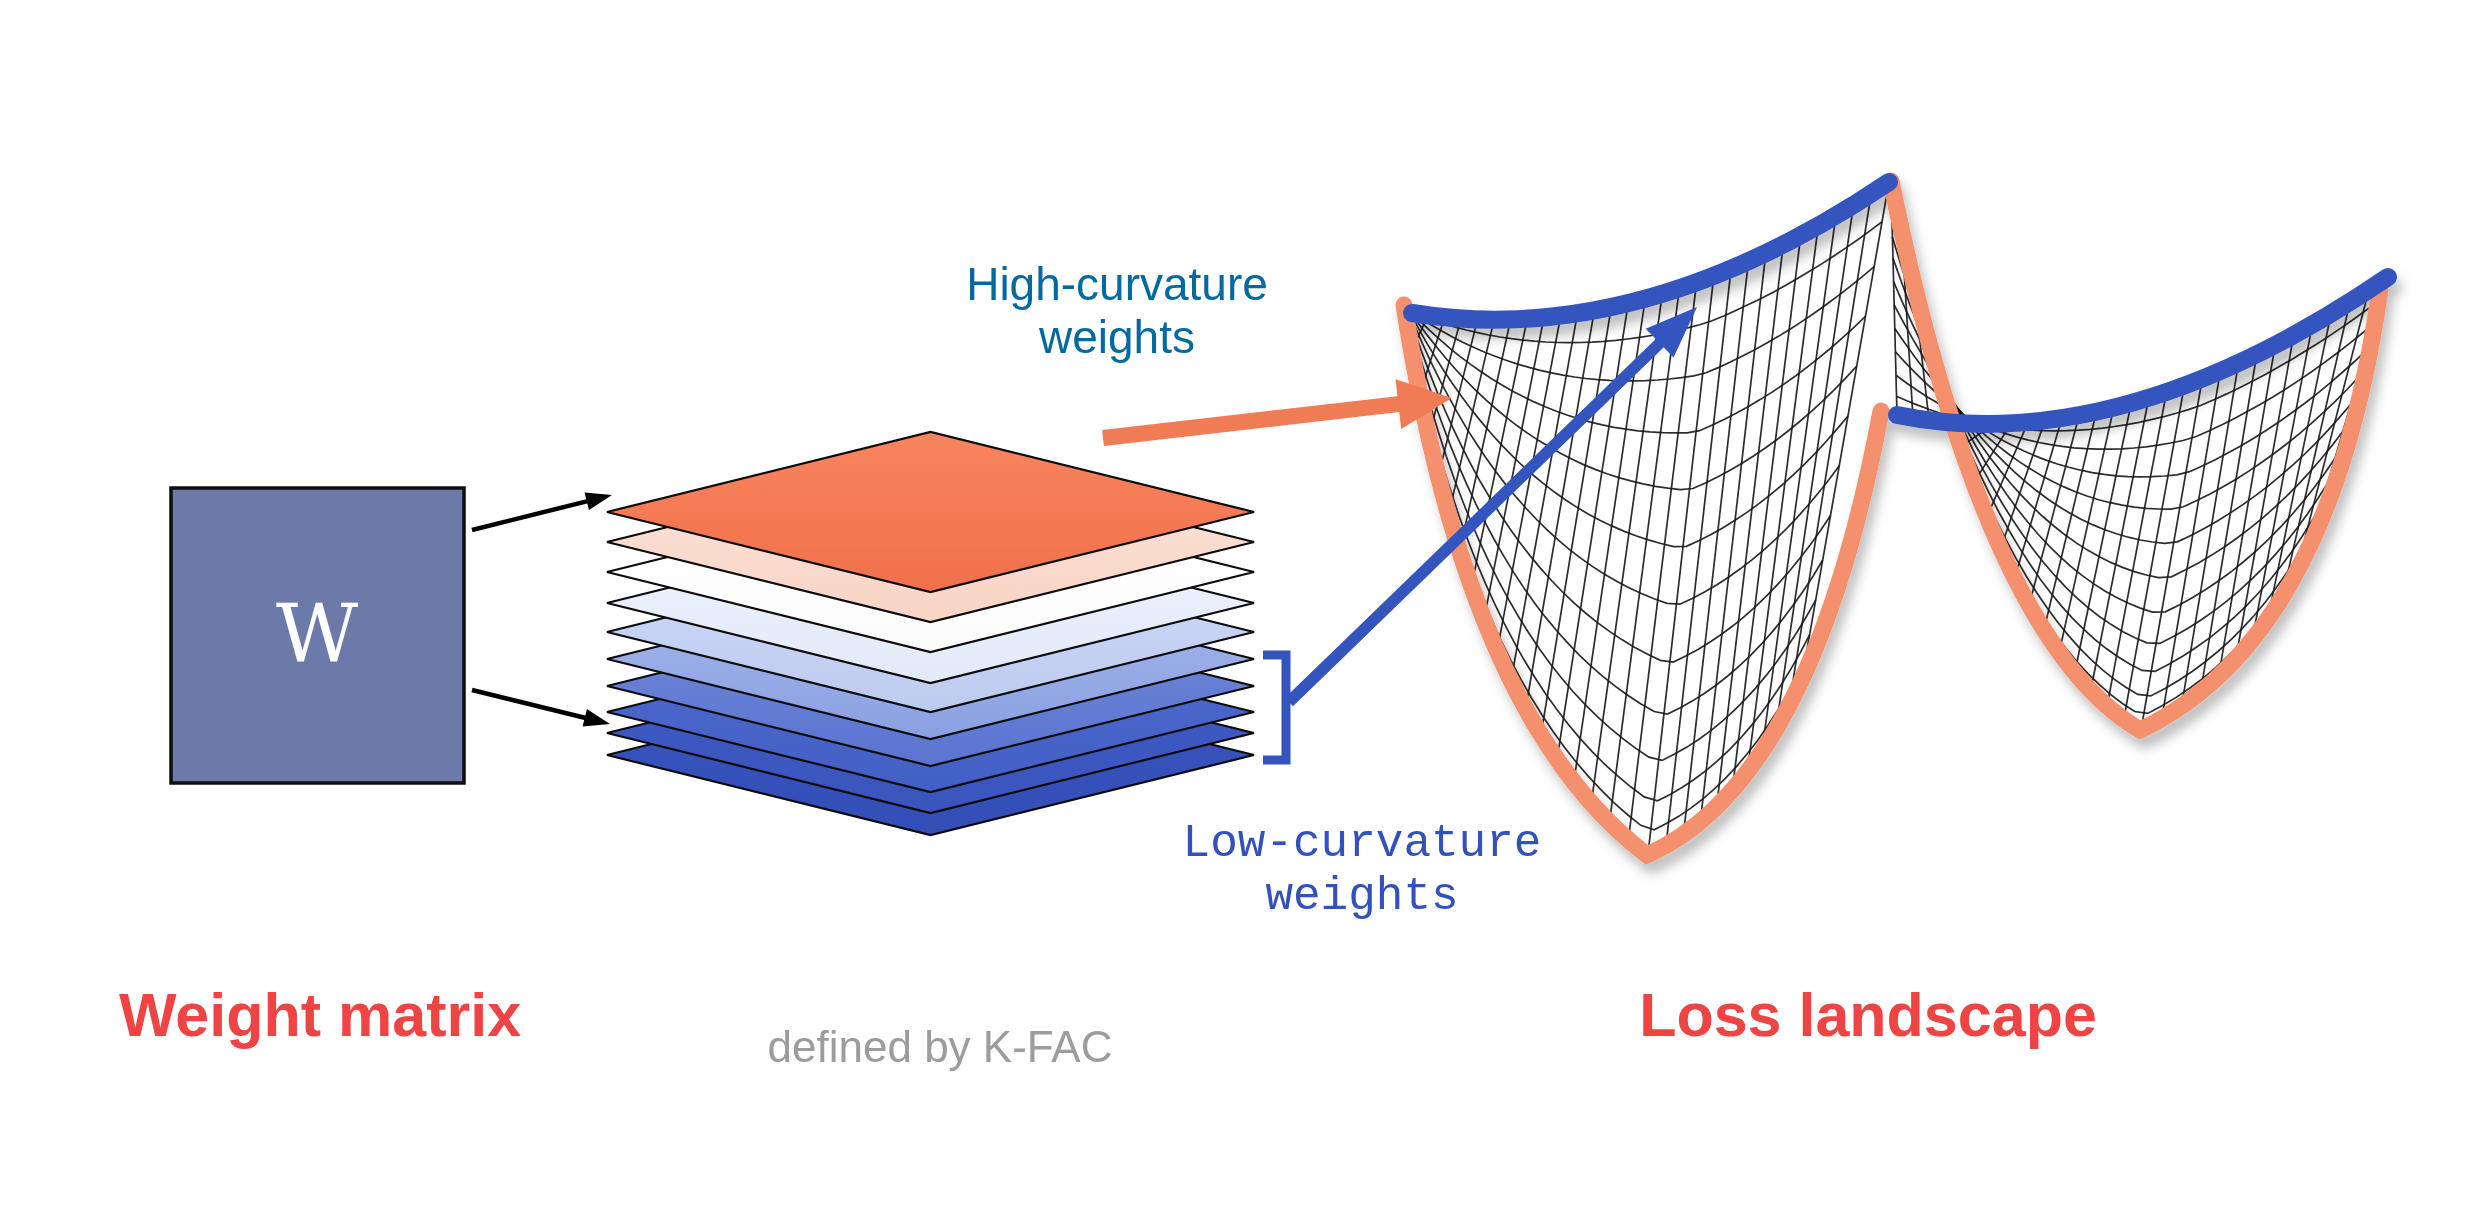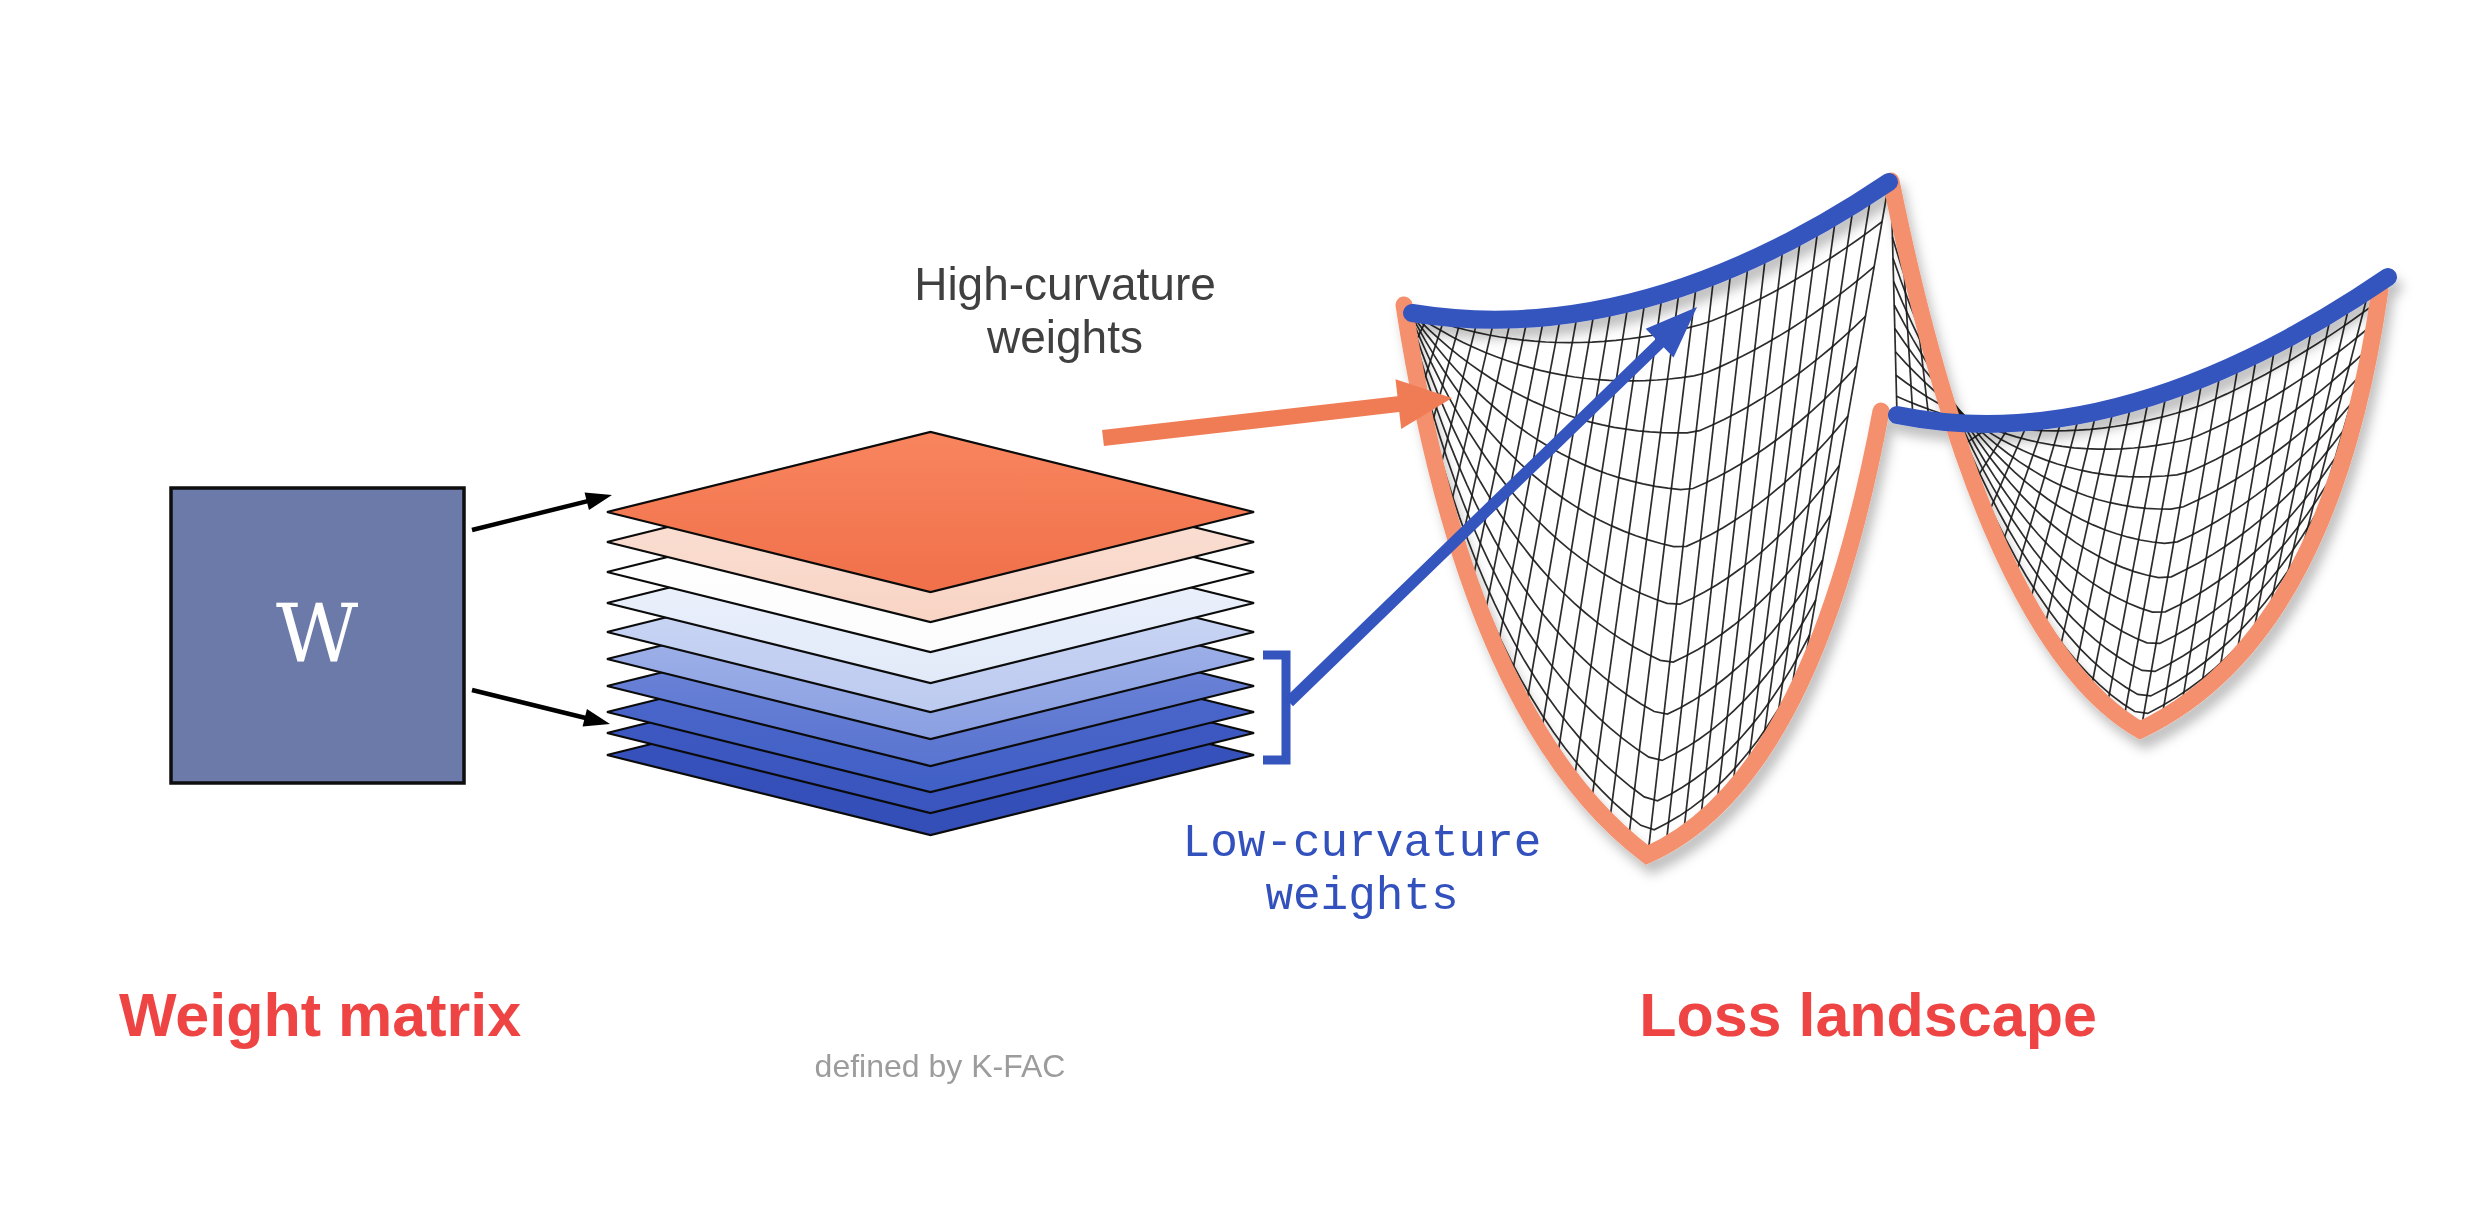--- a/index.html
+++ b/index.html
@@ -6,21 +6,21 @@
   .canvas{
     position:relative;width:2483px;height:1210px;background:#ffffff;overflow:hidden;
     font-family:"Liberation Sans",sans-serif;
   }
   svg{position:absolute;left:0;top:0;}
   .cap{
     position:absolute;transform:translateX(-50%);white-space:nowrap;
     color:#ef4444;font-size:61px;letter-spacing:0;font-weight:bold;
   }
   .cap .serifW{font-family:"DejaVu Serif","Liberation Serif",serif;font-size:64px;}
-  .sub{position:absolute;transform:translateX(-50%);white-space:nowrap;font-size:32px;margin-top:26px;}
+  .sub{position:absolute;transform:translateX(-50%);white-space:nowrap;font-size:44px;}
   .lbl{
     position:absolute;transform:translateX(-50%);text-align:center;
     font-size:46px;line-height:1.16;white-space:nowrap;
   }
   .matrix-letter{
     position:absolute;transform:translate(-50%,-50%);
     font-family:"DejaVu Serif","Liberation Serif",serif;
     font-size:80px;color:#ffffff;
   }
 </style>
@@ -194,21 +194,21 @@
         <polygon points="1697,307 1673.5514315612595,357.53874393149977 1645.7287084212703,328.8003362324728" fill="#3454BE"></polygon>
       </g>
       <g>
         <line x1="1103" y1="438" x2="1400.338212220936" y2="403.9211218084887" stroke="#F07C55" stroke-width="16"></line>
         <polygon points="1452,398 1401.1979135604377,428.98625523336517 1395.5045272061218,379.31145929195753" fill="#F07C55"></polygon>
       </g>
     </svg>
 
   <div class="matrix-letter" style="left: 317px; top: 634px; color: rgb(255, 255, 255);">W</div>
 
-  <div class="lbl" style="left: 1065px; top: 258px; color: #404040;">
+  <div class="lbl" style="left: 1117px; top: 258px; color: #0369a1;">
     <span>High-curvature</span><br>
     <span>weights</span>
   </div>
 
   <div class="lbl" style="left: 1362px; top: 818px; color: rgb(51, 81, 189); font-family: Liberation Mono, monospace;">
     <span>Low-curvature</span><br>
     <span>weights</span>
   </div>
 
   <div class="cap" style="left:320px;top:980px;">Weight matrix</div>

